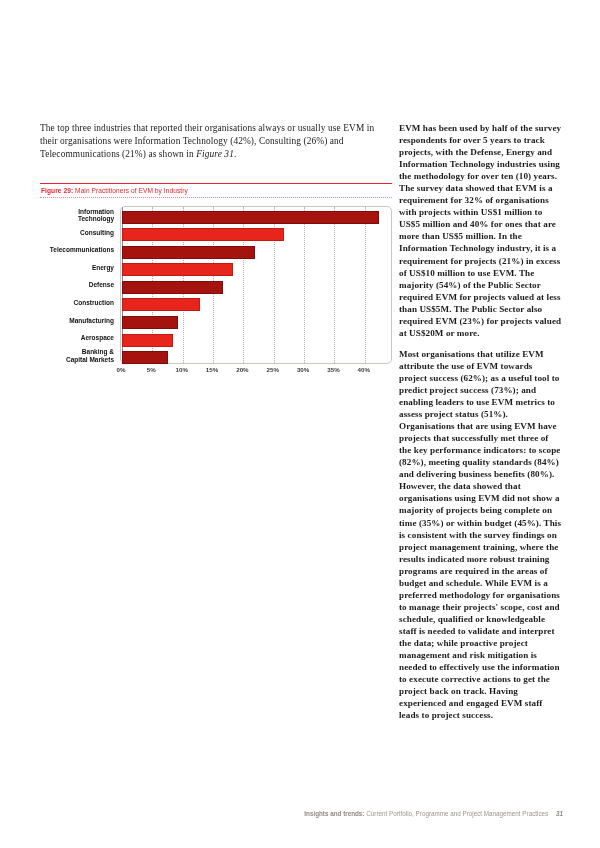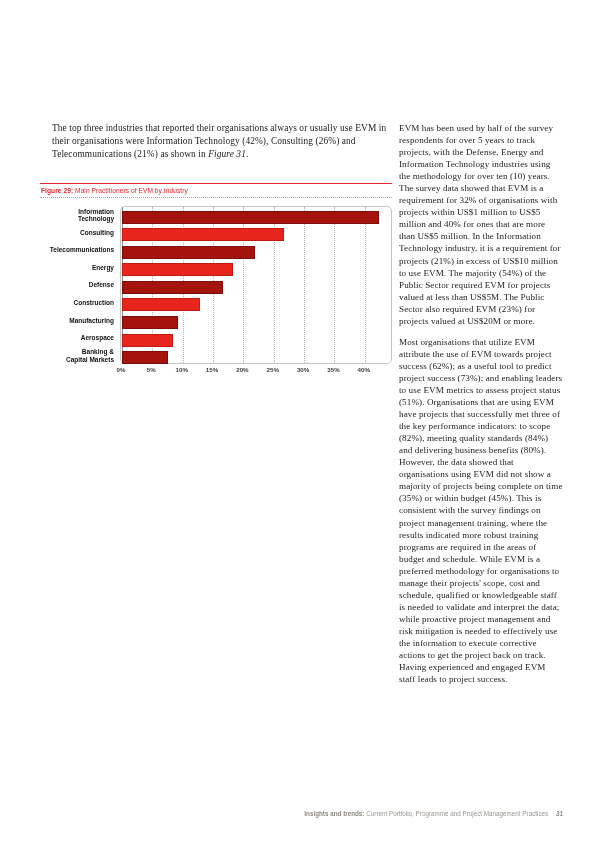--- a/index.html
+++ b/index.html
@@ -28,35 +28,35 @@
     position: absolute;
     left: 40px;
     top: 122px;
     width: 352px;
   }
   .col-right {
     position: absolute;
     left: 399px;
     top: 122px;
     width: 164px;
+    font-weight: bold;
   }
 
   .body-p {
     font-family: "Liberation Serif", serif;
     font-size: 9.1px;
     line-height: 12.05px;
     text-align: left;
     color: #1c1c1c;
     margin: 0 0 9px 0;
     letter-spacing: 0.01em;
   }
   .col-left .body-p {
     font-size: 9.4px;
     line-height: 13.2px;
-    margin-left: 12px;
   }
   .body-p em { font-style: italic; }
 
   
   .figure {
     position: absolute;
     left: 40px;
     top: 183px;
     width: 352px;
   }

